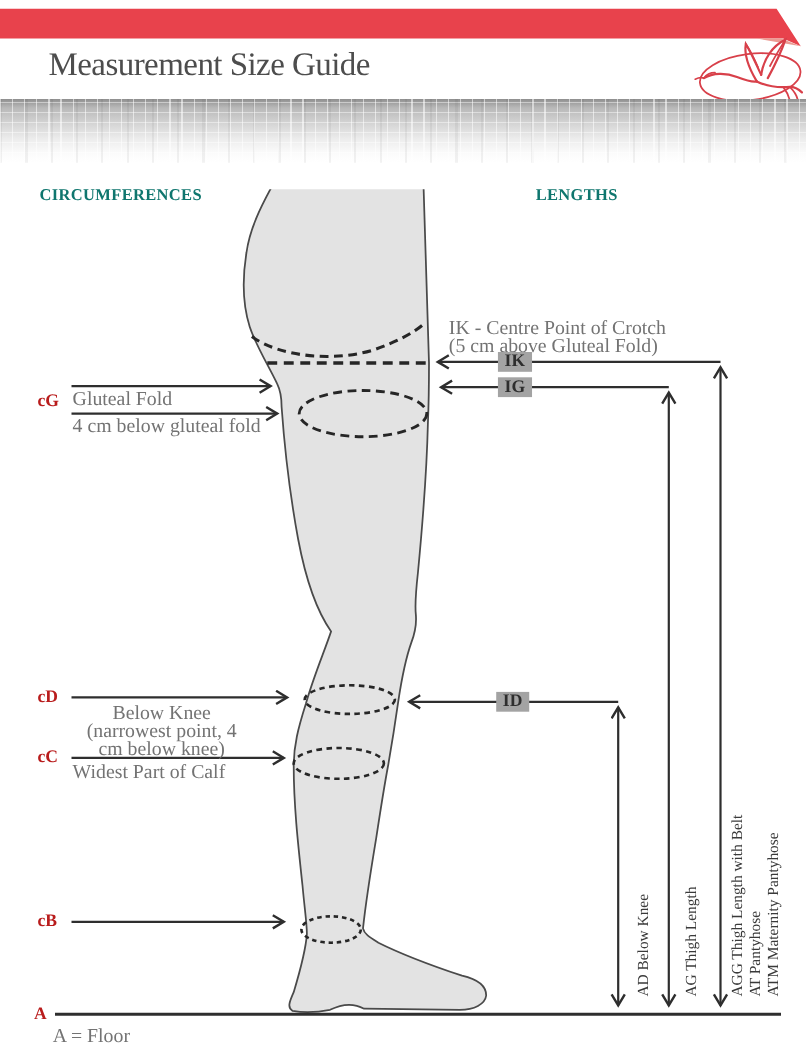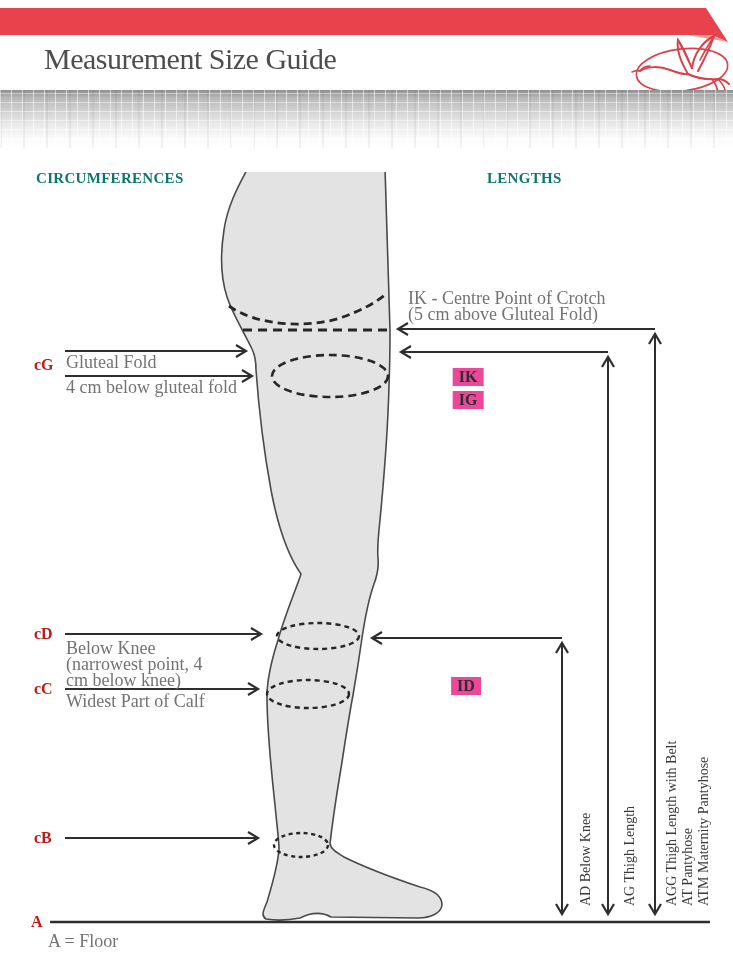--- a/index.html
+++ b/index.html
@@ -20,24 +20,24 @@
       repeating-linear-gradient(90deg, rgba(0,0,0,.05) 0 2px, rgba(0,0,0,0) 2px 23px),
       repeating-linear-gradient(0deg, rgba(255,255,255,.45) 0 1px, rgba(255,255,255,0) 1px 9px),
       linear-gradient(180deg,#8f8f8f 0%,#b9b9b9 14%,#d4d4d4 38%,#ececec 62%,#fbfbfb 85%,#ffffff 100%);
   }
   
   .diagram-svg{position:absolute;left:0;top:0;}
   .lbl{position:absolute;white-space:nowrap;}
   .sec-title{font-size:15px;font-weight:bold;color:#0f766e;letter-spacing:.3px;}
   .code{font-size:16px;font-weight:bold;color:#b91c1c;}
   .ann{font-size:18px;color:#737373;line-height:16px;}
-  .wrap{white-space:normal;}
+  .wrap{white-space:normal;text-align:center;}
   .gaplbl{
-    font-size:16px;font-weight:bold;color:#2e2e2e;background:#ec4899;
-    padding:0 6px;transform:translate(-50%,-50%);margin-top:48px;
+    font-size:16px;font-weight:bold;color:#2e2e2e;background:#a3a3a3;
+    padding:0 6px;transform:translate(-50%,-50%);
   }
   .vlbl{
     font-size:14px;color:#3a3a3a;line-height:17px;
     transform-origin:0 0;transform:rotate(-90deg);
   }
 </style>
 </head>
 <body>
 
 <div class="page">

